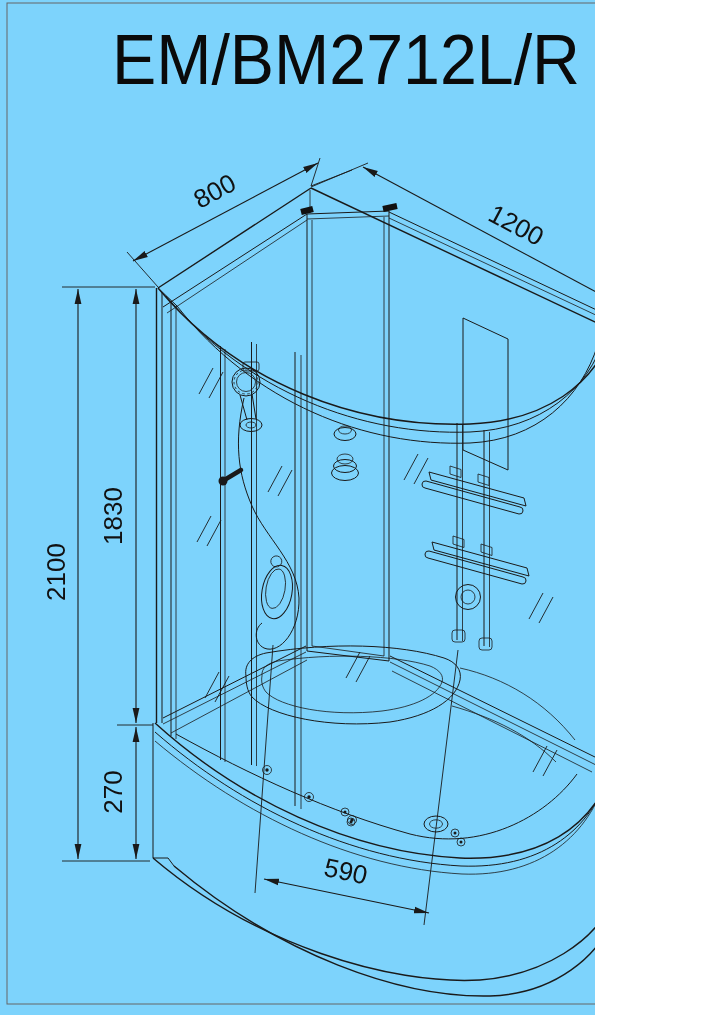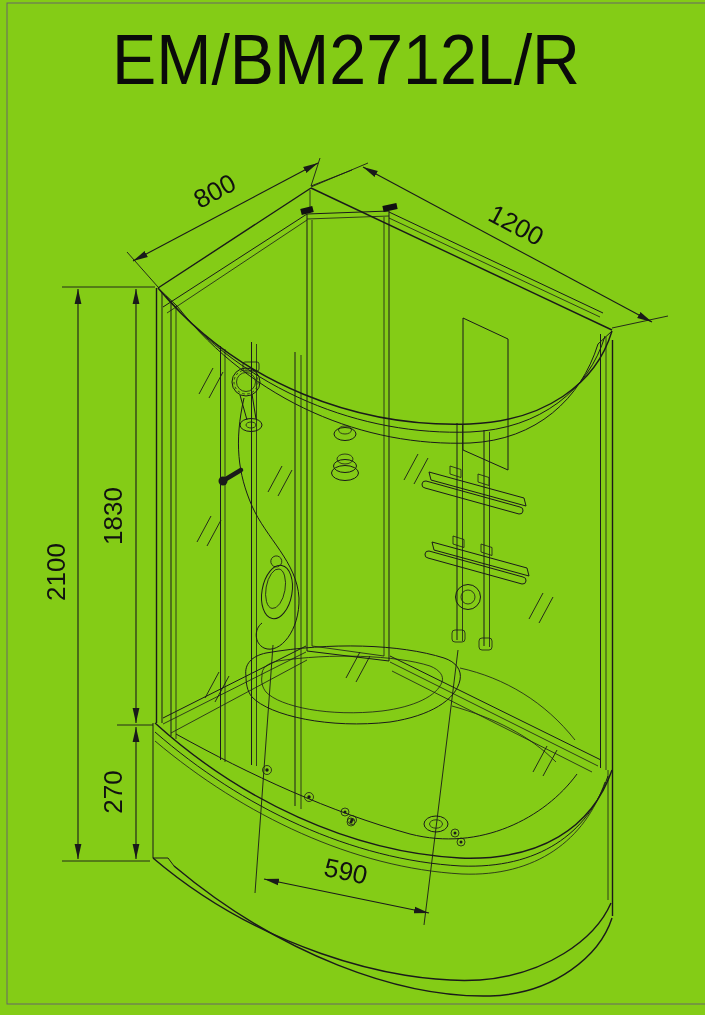--- a/index.html
+++ b/index.html
@@ -1,17 +1,17 @@
 <!DOCTYPE html>
 <html><head>
 <meta charset="utf-8">
 <style>
   html,body{margin:0;padding:0;background:#fff;}
   .sheet{
-    position:relative;width:705px;height:1015px;background:#84cc16;
+    position:relative;width:595px;height:1015px;background:#7dd3fc;
     font-family:"Liberation Sans", sans-serif;overflow:hidden;
   }
   svg{display:block;}
   .ln{stroke:#1a1a1a;stroke-width:1;fill:none;}
   .ln-thin{stroke:#1a1a1a;stroke-width:0.8;fill:none;}
   .ln-bold{stroke:#1a1a1a;stroke-width:1.4;fill:none;}
   .dimln{stroke:#1a1a1a;stroke-width:1.1;fill:none;}
   .extln{stroke:#1a1a1a;stroke-width:0.9;fill:none;}
   .dimtxt{font-family:"Liberation Sans",sans-serif;font-size:26px;fill:#111;}
   .titletxt{font-family:"Liberation Sans",sans-serif;font-size:70px;fill:#0a0a0a;}

